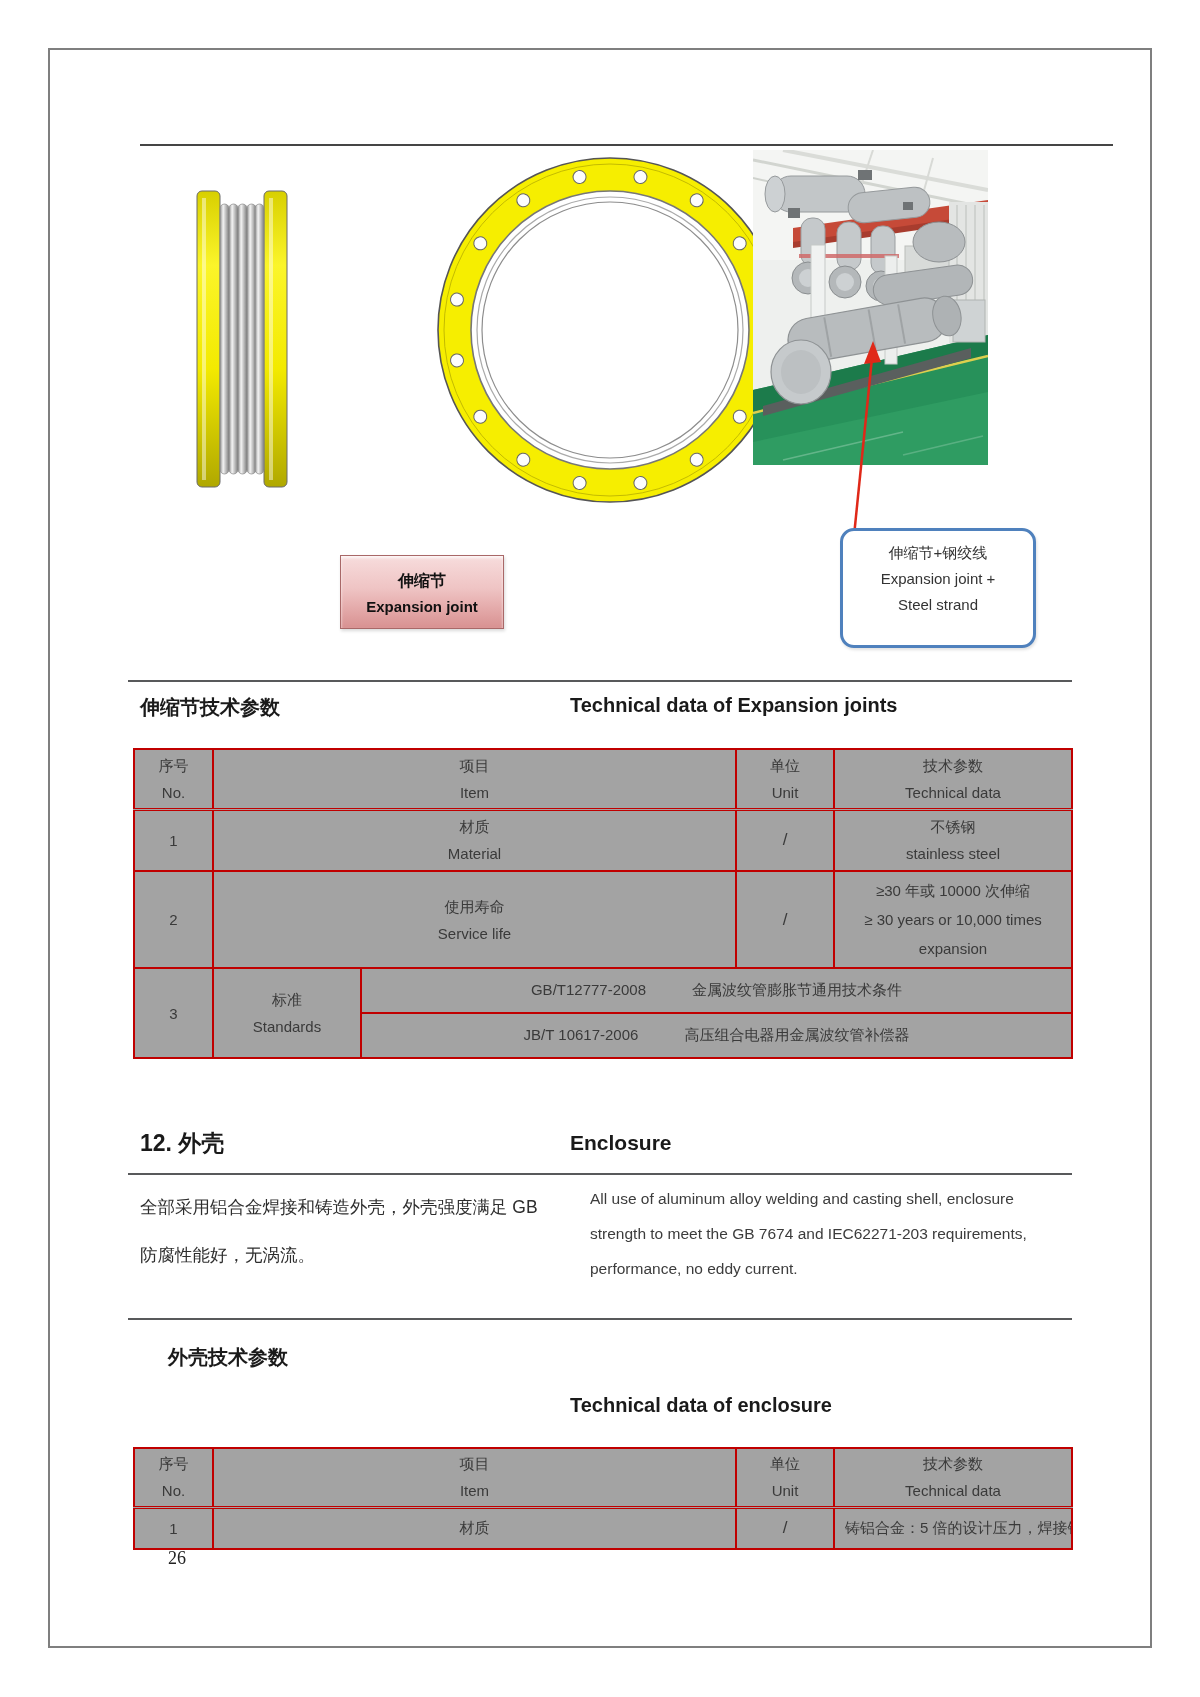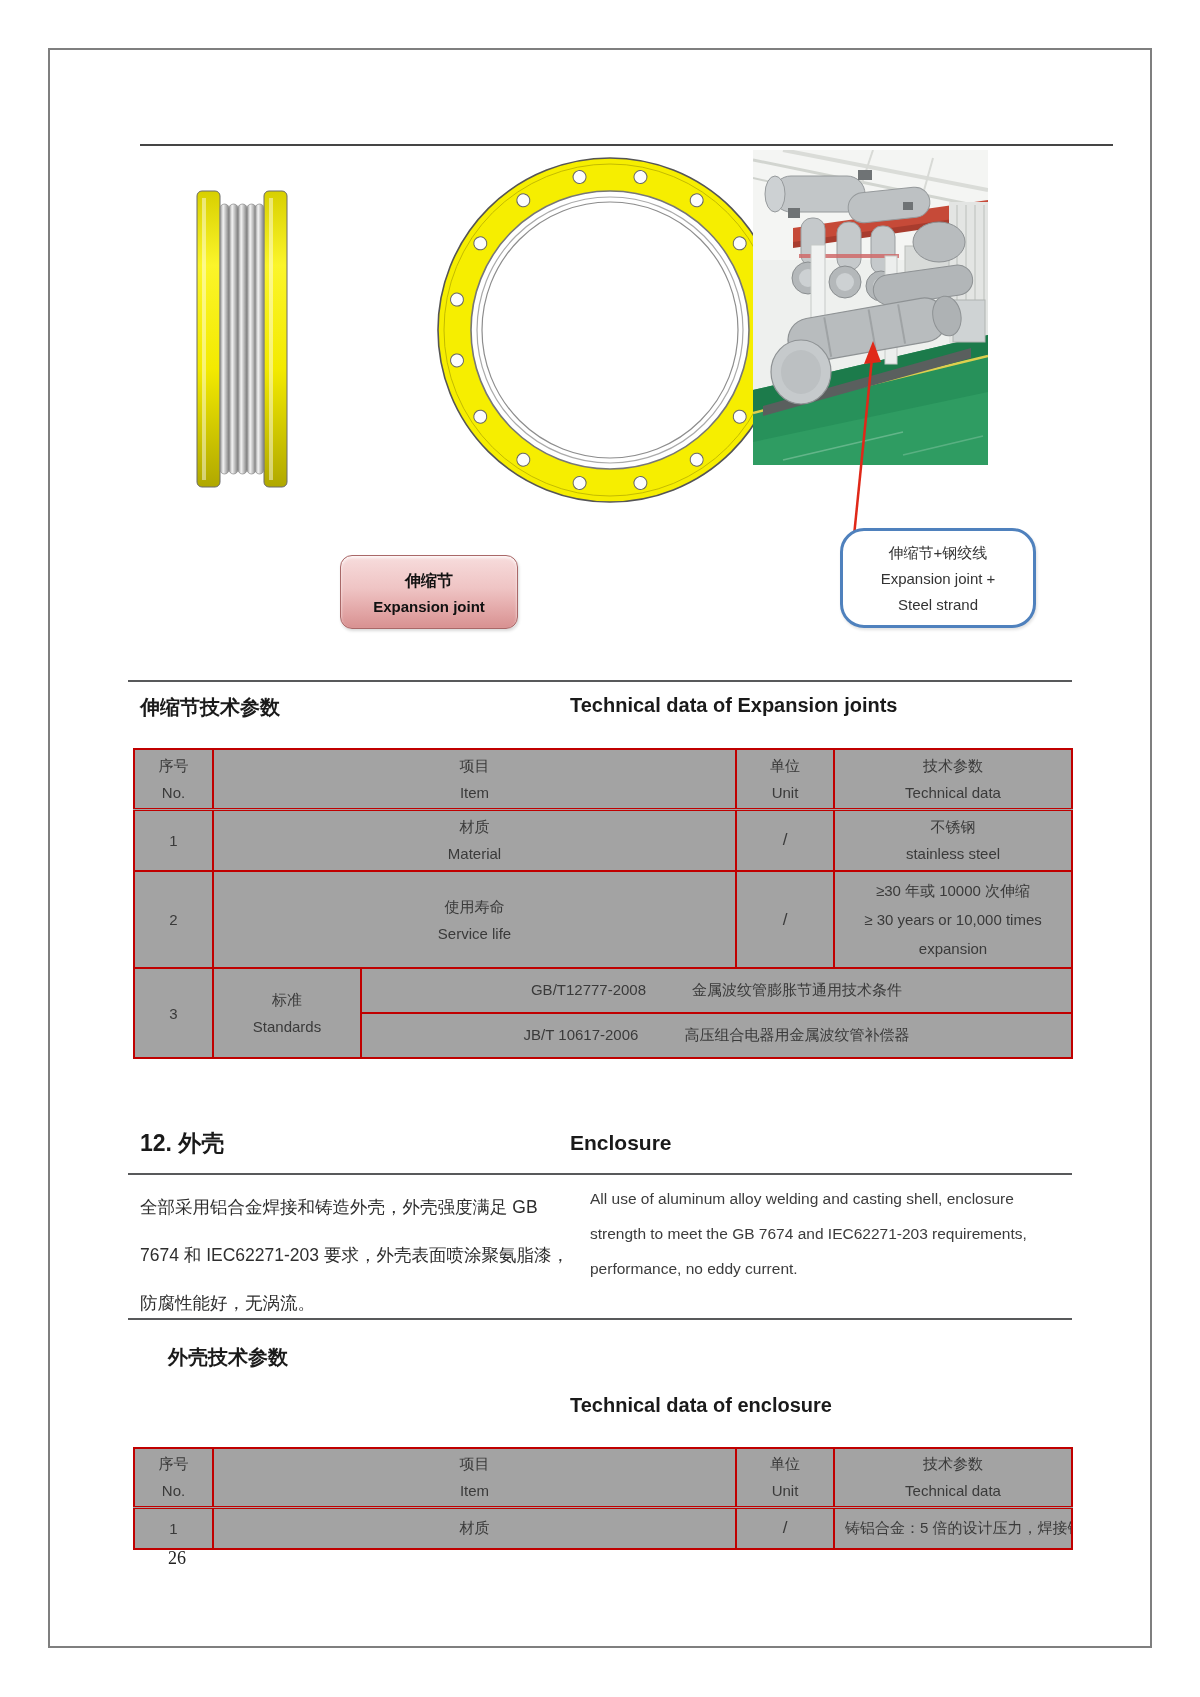--- a/index.html
+++ b/index.html
@@ -25,31 +25,31 @@
   table.datatable td{border:2px solid #c00000;text-align:center;vertical-align:middle;
     font-size:15px;color:#3a3a3a;padding:0;overflow:hidden;}
   table.datatable .hdr td{border-bottom:3px double #c00000;}
   .cell2{line-height:27px;}
   .cell3{line-height:29px;}
   .std-pair span{display:inline-block;}
   .std-gap{width:46px;}
   .leftcell{text-align:left !important;padding-left:10px !important;white-space:nowrap;}
   
   .pink-label{
-    position:absolute;left:340px;top:555px;width:178px;height:74px;border-radius:12px;
+    position:absolute;left:340px;top:555px;width:164px;height:74px;border-radius:0;
     border:1.5px solid #a96868;
     background:linear-gradient(to bottom,#f7dcdc 0%,#efc4c4 45%,#e3a8a8 75%,#d89191 100%);
     box-shadow:inset 0 2px 3px rgba(255,255,255,.8), 1px 2px 3px rgba(0,0,0,.15);
     text-align:center;padding-top:12px;box-sizing:border-box;
   }
   .pink-label .l1{font-size:16px;font-weight:bold;color:#111;line-height:26px;}
   .pink-label .l2{font-size:15px;font-weight:bold;color:#111;line-height:26px;}
   
   .callout{
-    position:absolute;left:840px;top:528px;width:196px;height:100px;border-radius:24px;
+    position:absolute;left:840px;top:528px;width:196px;height:120px;border-radius:14px;
     border:3px solid #4f81bd;background:#ffffff;text-align:center;
     padding-top:9px;box-sizing:border-box;box-shadow:1px 2px 3px rgba(0,0,0,.12);
   }
   .callout div{font-size:15px;color:#333;line-height:26px;}
   .pagenum{position:absolute;left:168px;top:1548px;font-family:Liberation Serif, serif;
     font-size:18px;color:#222;}
 </style>
 </head>
 <body>
 
@@ -265,21 +265,20 @@
   </tbody>
     </table>
 
   <div class="big-head-zh" style="top:1128px;">12. 外壳</div>
   <div class="big-head-en" style="top:1131px;">Enclosure</div>
 
   <div class="rule" style="left:128px;top:1173px;width:944px;background:#58595b;"></div>
 
   <div class="zh-lines" style="top:1183px;">
     <div>全部采用铝合金焊接和铸造外壳，外壳强度满足 GB</div>
-    <div>7674 和 IEC62271-203 要求，外壳表面喷涂聚氨脂漆，</div>
     <div>防腐性能好，无涡流。</div>
   </div>
   <div class="en-lines" style="top:1181px;">
     <div>All use of aluminum alloy welding and casting shell, enclosure</div>
     <div>strength to meet the GB 7674 and IEC62271-203 requirements,</div>
     <div>performance, no eddy current.</div>
   </div>
 
   <div class="rule" style="left:128px;top:1318px;width:944px;background:#58595b;"></div>
 

